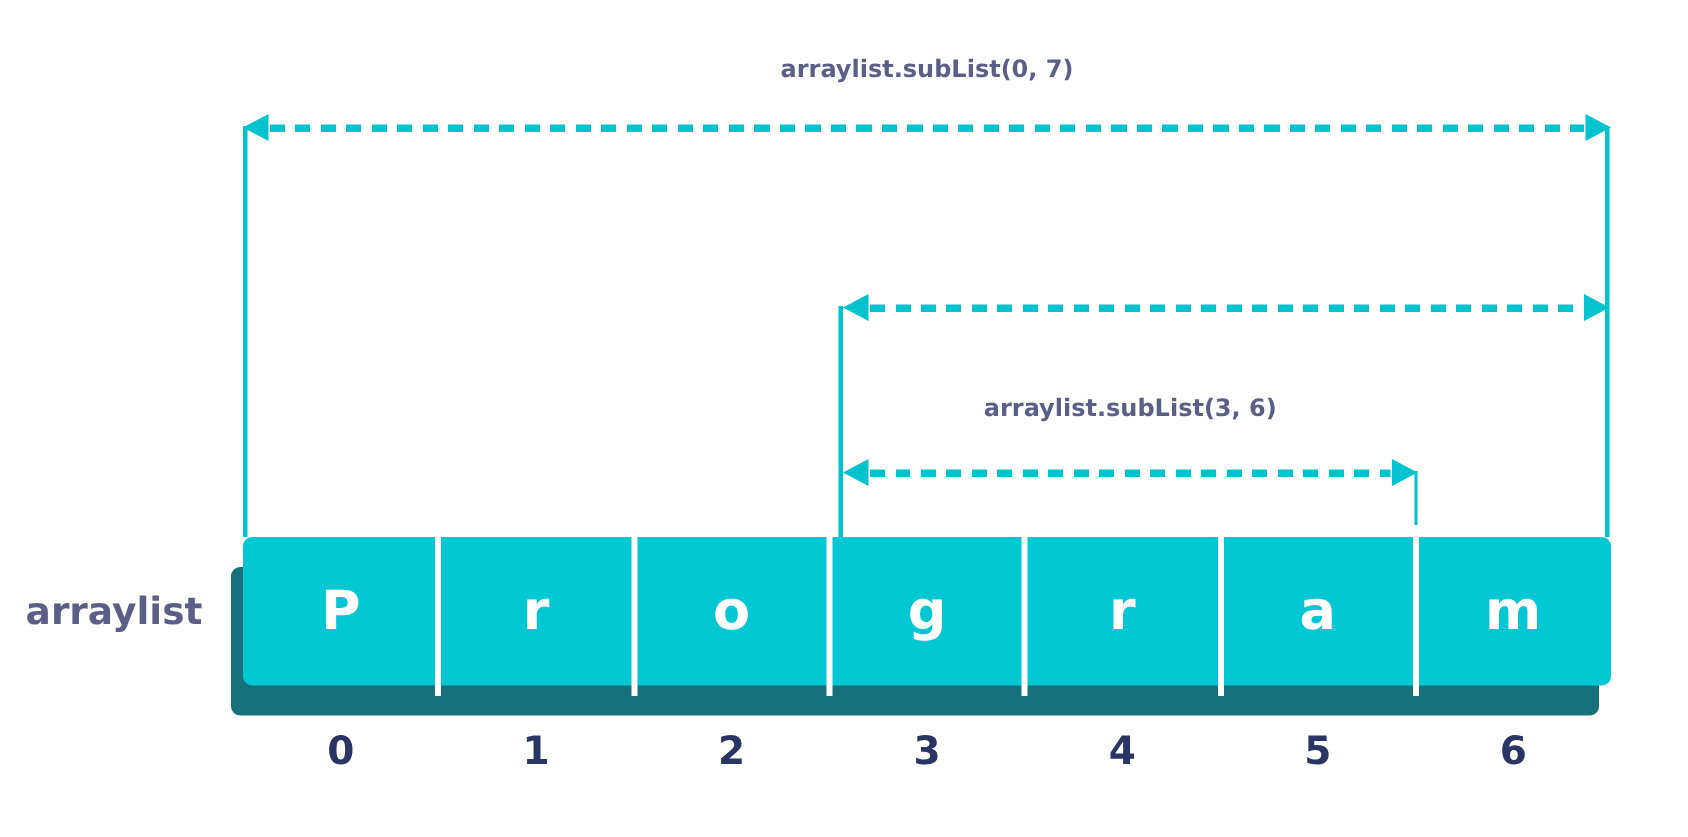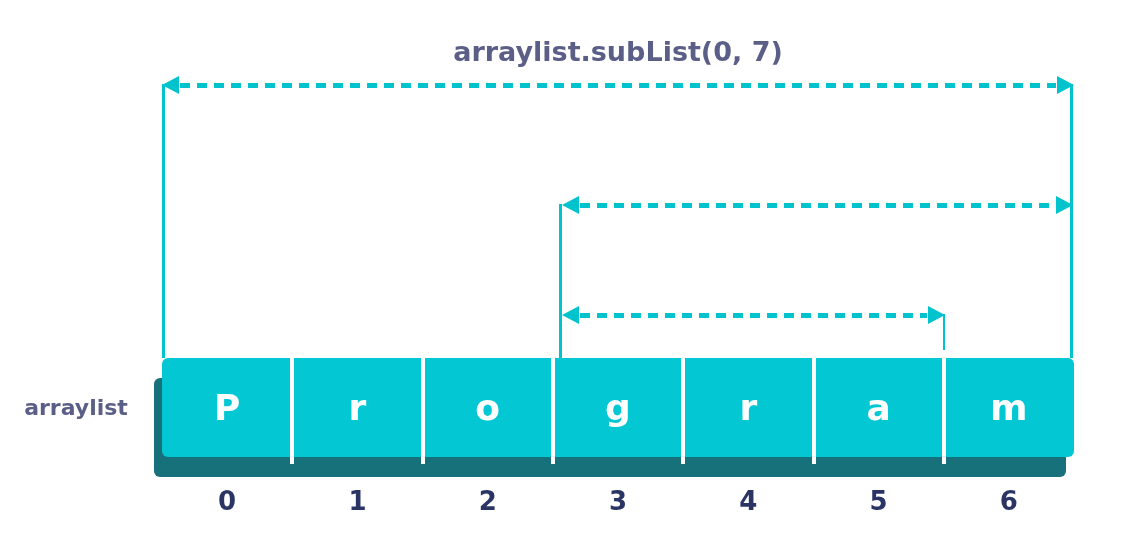--- a/index.html
+++ b/index.html
@@ -18,21 +18,21 @@
     width:1125px;
     height:558px;
     background:#ffffff;
     overflow:hidden;
   }
   
   .ann-label{
     position:absolute;
     text-align:center;
     font-weight:bold;
-    font-size:27px;
+    font-size:16px;
     color:var(--slate);
     letter-spacing:0px;
     white-space:nowrap;
   }
   .ann-label.l1{left:163px;top:36px;width:910px;}
   .ann-label.l2{left:562px;top:152px;width:511px;}
   .ann-label.l3{left:562px;top:262px;width:383px;}
   
   .arrow{
     position:absolute;
@@ -91,21 +91,21 @@
   .sep.s2{left:259px;}
   .sep.s3{left:389px;}
   .sep.s4{left:519px;}
   .sep.s5{left:650px;}
   .sep.s6{left:780px;}
   
   .arr-name{
     position:absolute;
     left:0;top:358px;width:152px;height:99px;
     display:flex;align-items:center;justify-content:center;
-    font-weight:bold;font-size:22px;color:var(--slate);
+    font-weight:bold;font-size:25px;color:var(--slate);
   }
   
   .indices{
     position:absolute;
     left:162px;top:486px;width:912px;
     display:flex;
   }
   .indices span{
     flex:1;
     text-align:center;
@@ -113,20 +113,21 @@
     font-size:26px;
     color:var(--navy);
   }
 </style>
 </head>
 <body>
 
 <div class="canvas">
 
   <div class="ann-label l1">arraylist.subList(0, 7)</div>
+  <div class="ann-label l3">arraylist.subList(3, 6)</div>
 
   <div class="arrow a1">
     <span class="head left"></span>
     <span class="line"></span>
     <span class="head right"></span>
   </div>
   <div class="arrow a2">
     <span class="head left"></span>
     <span class="line"></span>
     <span class="head right"></span>

